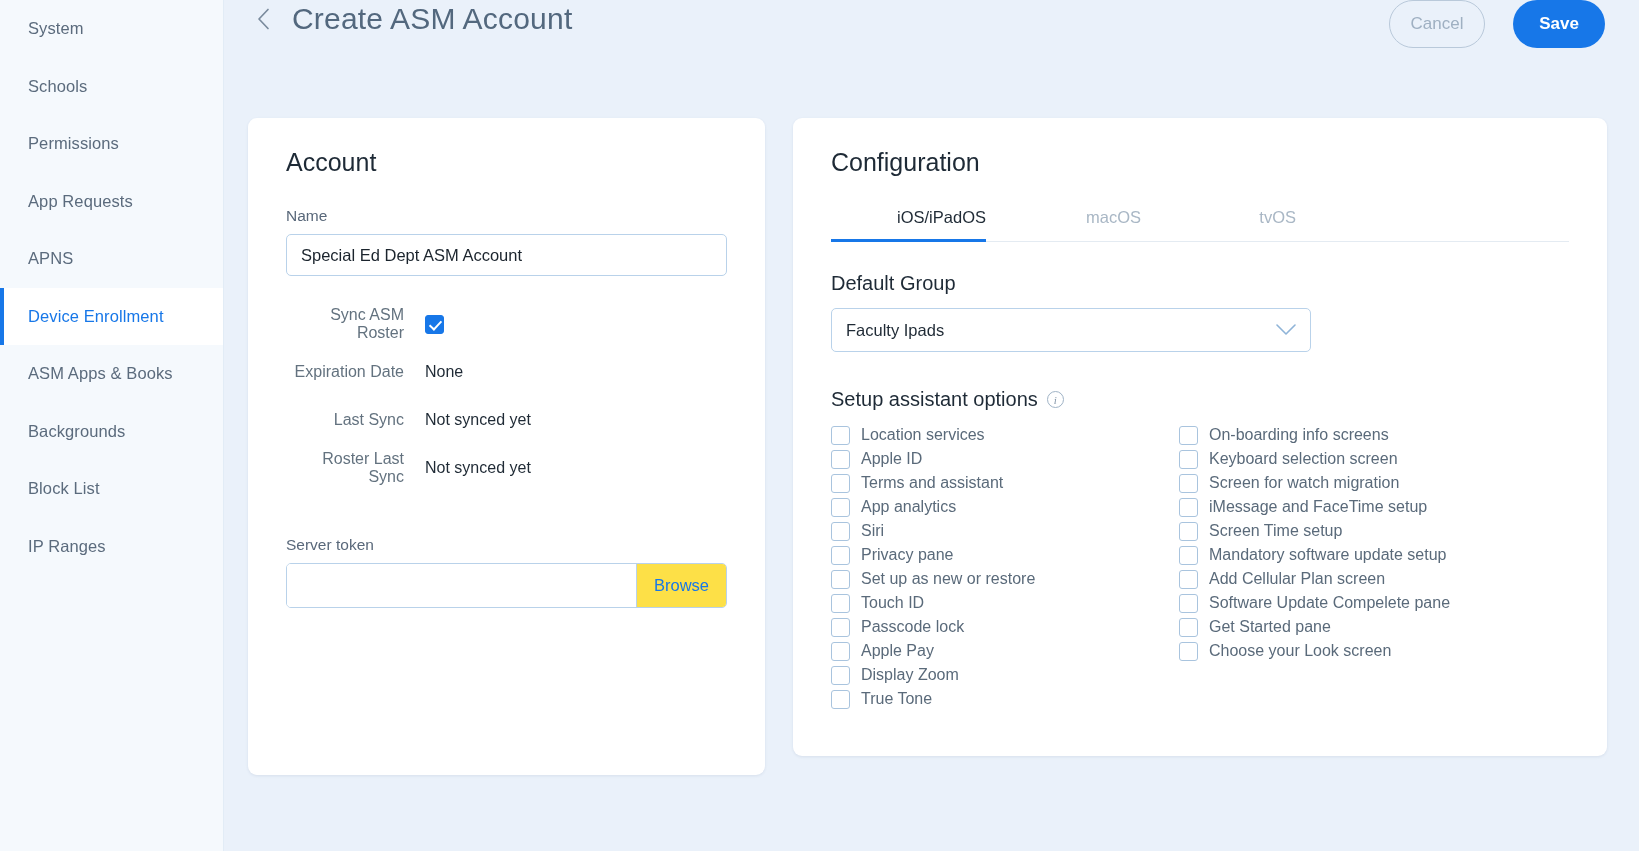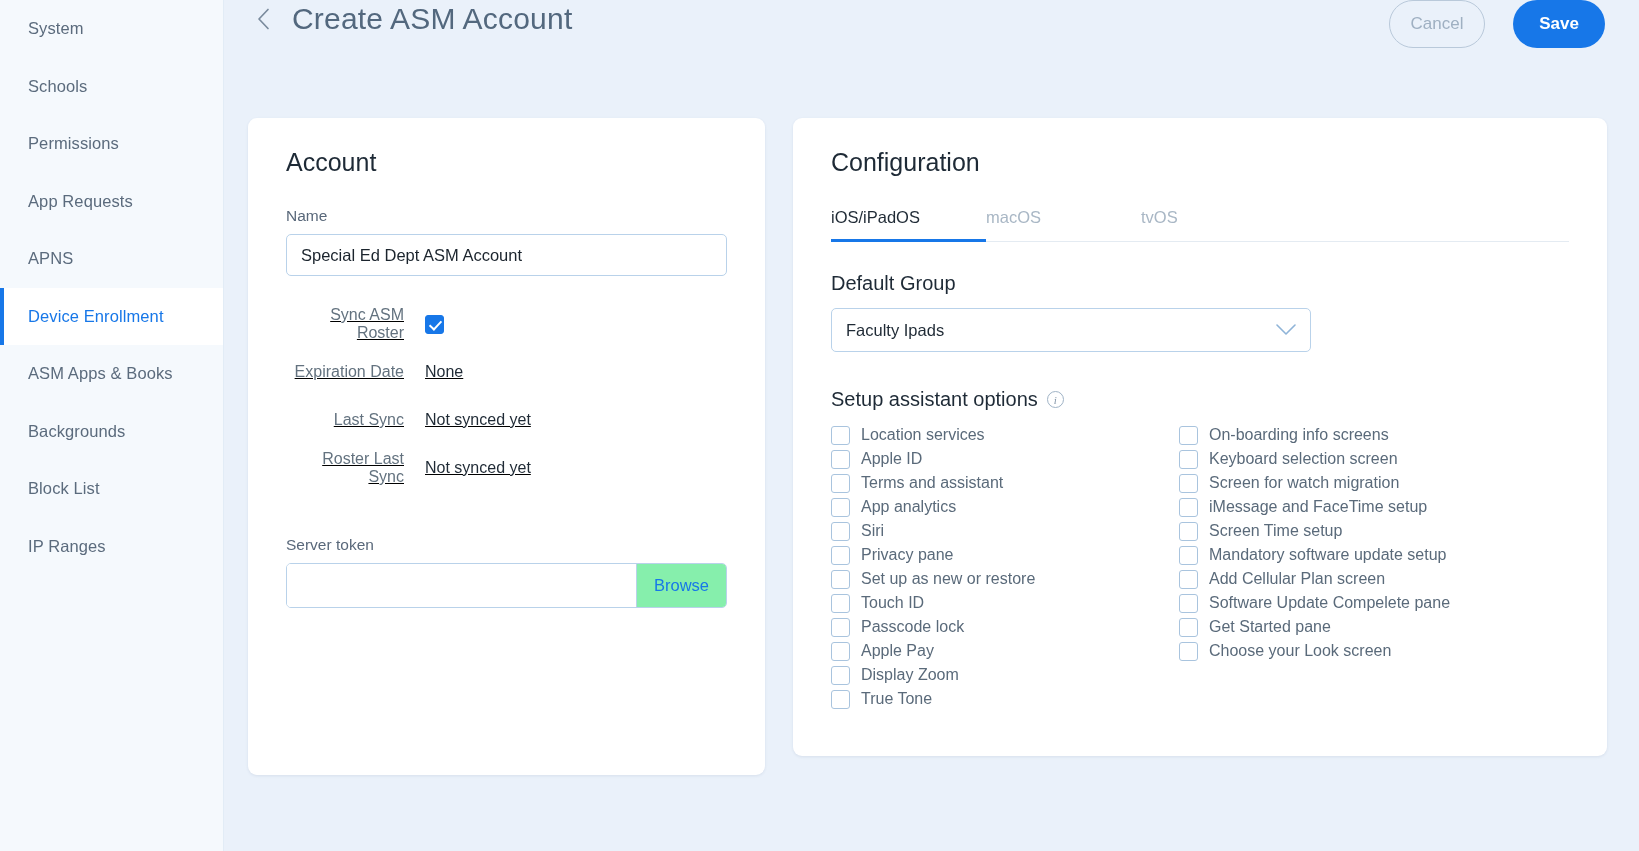--- a/index.html
+++ b/index.html
@@ -147,21 +147,20 @@
     color: #1b242d;
     font-family: "Liberation Sans", sans-serif;
     background: #fff;
     outline: none;
   }
   .kv-rows { margin-top: 24px; }
   .kv-row {
     display: flex;
     align-items: center;
     height: 48px;
-    text-decoration: underline;
   }
   .kv-label {
     width: 139px;
     flex: 0 0 139px;
     text-align: right;
     padding-right: 21px;
     font-size: 16px;
     color: #63727f;
   }
   .kv-value {
@@ -210,41 +209,41 @@
     border: none;
     outline: none;
     padding: 0 14px;
     font-size: 16px;
     font-family: "Liberation Sans", sans-serif;
     background: #fff;
     color: #1f2a35;
   }
   .browse-btn {
     flex: 0 0 90px;
-    background: #86efac;
+    background: #fde047;
     border-left: 1px solid #b9d2ea;
     color: #1777e8;
     font-size: 16.5px;
     display: flex;
     align-items: center;
     justify-content: center;
     cursor: pointer;
   }
 
   
   .tabs {
     display: flex;
     border-bottom: 1px solid #e4ebf2;
     margin-bottom: 30px;
   }
   .tab {
     padding: 0 0 12px 0;
     margin-right: 0;
     width: 155px;
-    text-align: left;
+    text-align: right;
     font-size: 16.5px;
     color: #a9b7c5;
     cursor: pointer;
     position: relative;
     top: 1px;
   }
   .tab.active {
     color: #1f2a35;
     border-bottom: 3px solid #1777e8;
   }

